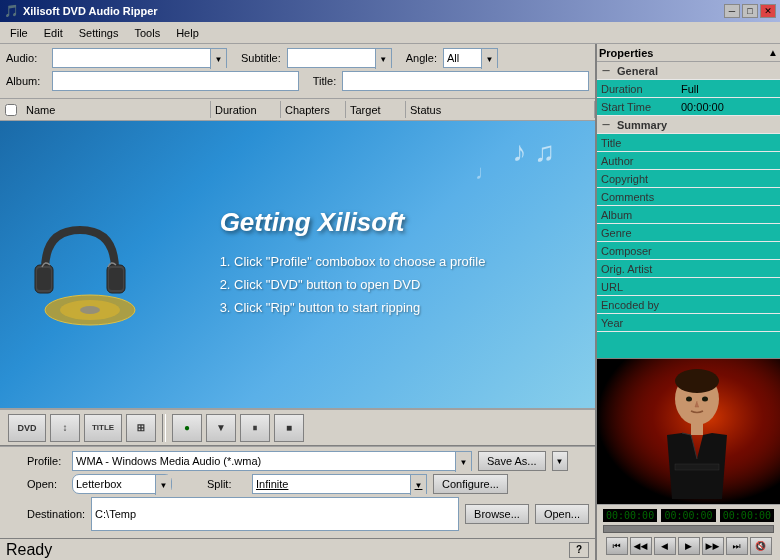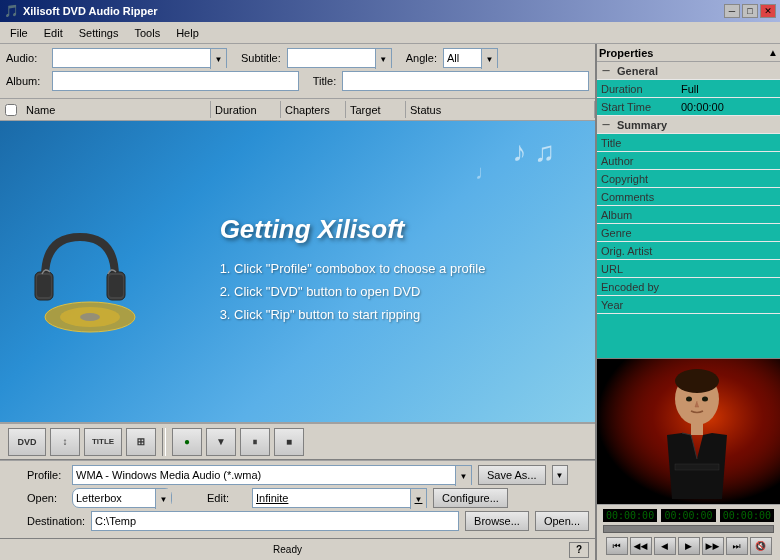--- a/index.html
+++ b/index.html
@@ -63,25 +63,25 @@
     
     .options-area { background: #d4d0c8; padding: 4px 6px; border-top: 1px solid #a0a0a0; }
     .opt-row { display: flex; align-items: center; gap: 6px; margin-bottom: 3px; }
     .opt-label { font-size: 11px; min-width: 60px; padding-left: 21px; }
     .opt-combo { display: flex; border: 1px solid #7f9db9; height: 20px; background: white; }
     .opt-combo-profile { width: 400px; }
     .opt-combo-zoom { width: 100px; border-radius: 7px; }
     .opt-combo-split { width: 175px; text-decoration: underline; }
     .opt-combo-text { flex: 1; padding: 0 3px; font-size: 11px; display: flex; align-items: center; }
     .opt-btn { height: 20px; padding: 0 8px; background: linear-gradient(to bottom, #e8e8e8, #c8c8c8); border: 1px solid #808080; font-size: 11px; cursor: pointer; white-space: nowrap; }
-    .dest-input { flex: 1; height: 20px; border: 1px solid #7f9db9; background: white; padding: 0 3px; font-size: 11px; }
+    .dest-input { flex: 1; height: 34px; border: 1px solid #7f9db9; background: white; padding: 0 3px; font-size: 11px; }
 
     
     .status-bar { background: #d4d0c8; height: 22px; display: flex; align-items: center; padding: 0 6px; border-top: 1px solid #808080; }
-    .status-text { font-size: 10px; flex: 1; text-align: center; }
+    .status-text { font-size: 16px; flex: 1; }
     .status-help { width: 20px; height: 16px; background: #d4d0c8; border: 1px solid #808080; display: flex; align-items: center; justify-content: center; font-size: 10px; font-weight: bold; cursor: pointer; }
 
     
     .right-panel { width: 185px; background: #14b8a6; border-left: 2px solid #808080; display: flex; flex-direction: column; }
 
     .prop-panel { flex: 1; overflow-y: auto; border-bottom: 1px solid #808080; }
     .prop-row { display: flex; align-items: center; height: 18px; border-bottom: 1px solid #e8e8e8; }
     .prop-row.group-header { background: #d4d0c8; font-weight: bold; padding-left: 2px; }
     .prop-key { width: 80px; padding-left: 4px; font-size: 11px; color: #333; flex-shrink: 0; }
     .prop-val { flex: 1; padding-left: 4px; font-size: 11px; color: #000; }
@@ -227,21 +227,21 @@
         </div>
         <button class="opt-btn">Save As...</button>
         <div class="combo-arrow" style="border:1px solid #808080; height:20px; background:linear-gradient(to bottom, #e8e8e8, #c8c8c8);">▼</div>
       </div>
       <div class="opt-row">
         <span class="opt-label">Open:</span>
         <div class="opt-combo opt-combo-zoom">
           <div class="opt-combo-text">Letterbox</div>
           <div class="combo-arrow">▼</div>
         </div>
-        <span class="opt-label" style="margin-left:8px;">Edit:</span>
+        <span class="opt-label" style="margin-left:8px;">Split:</span>
         <div class="opt-combo opt-combo-split">
           <div class="opt-combo-text">Infinite</div>
           <div class="combo-arrow">▼</div>
         </div>
         <button class="opt-btn">Configure...</button>
       </div>
       <div class="opt-row">
         <span class="opt-label">Destination:</span>
         <input type="text" class="dest-input" value="C:\Temp" style="">
         <button class="opt-btn">Browse...</button>
@@ -297,20 +297,24 @@
       <div class="prop-row">
         <div class="prop-key">Comments</div>
         <div class="prop-val"></div>
       </div>
       <div class="prop-row">
         <div class="prop-key">Album</div>
         <div class="prop-val"></div>
       </div>
       <div class="prop-row">
         <div class="prop-key">Genre</div>
+        <div class="prop-val"></div>
+      </div>
+      <div class="prop-row">
+        <div class="prop-key">Composer</div>
         <div class="prop-val"></div>
       </div>
       <div class="prop-row">
         <div class="prop-key">Orig. Artist</div>
         <div class="prop-val"></div>
       </div>
       <div class="prop-row">
         <div class="prop-key">URL</div>
         <div class="prop-val"></div>
       </div>

